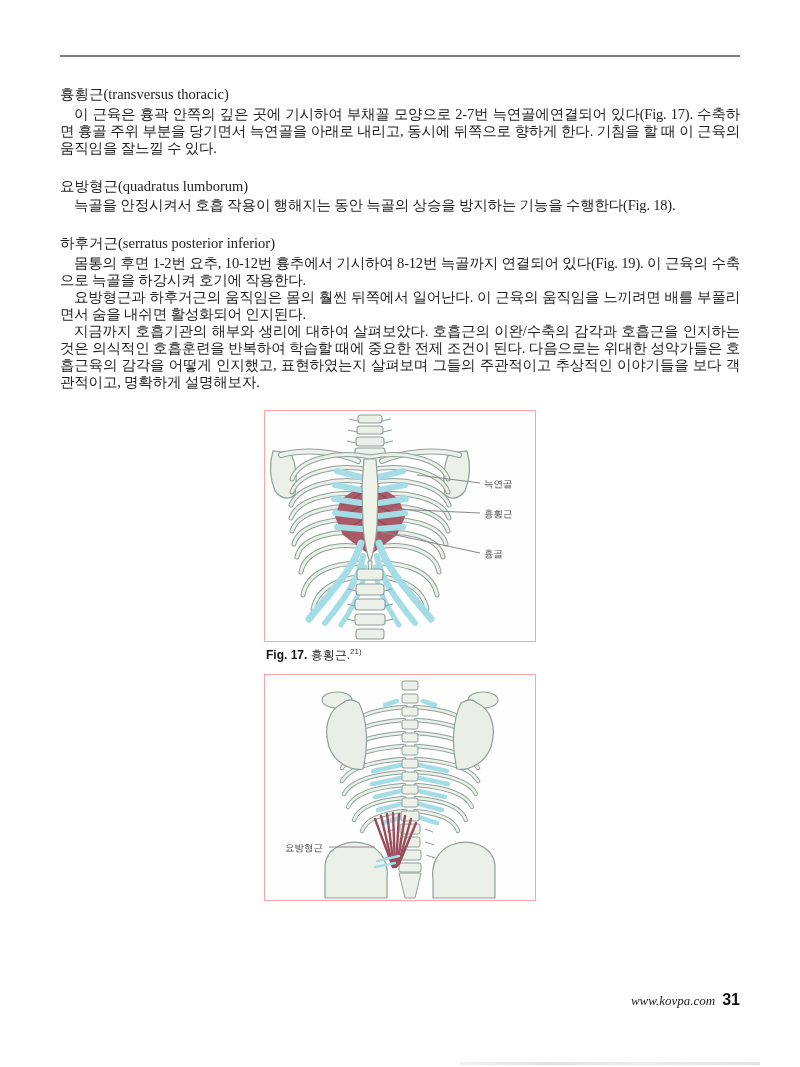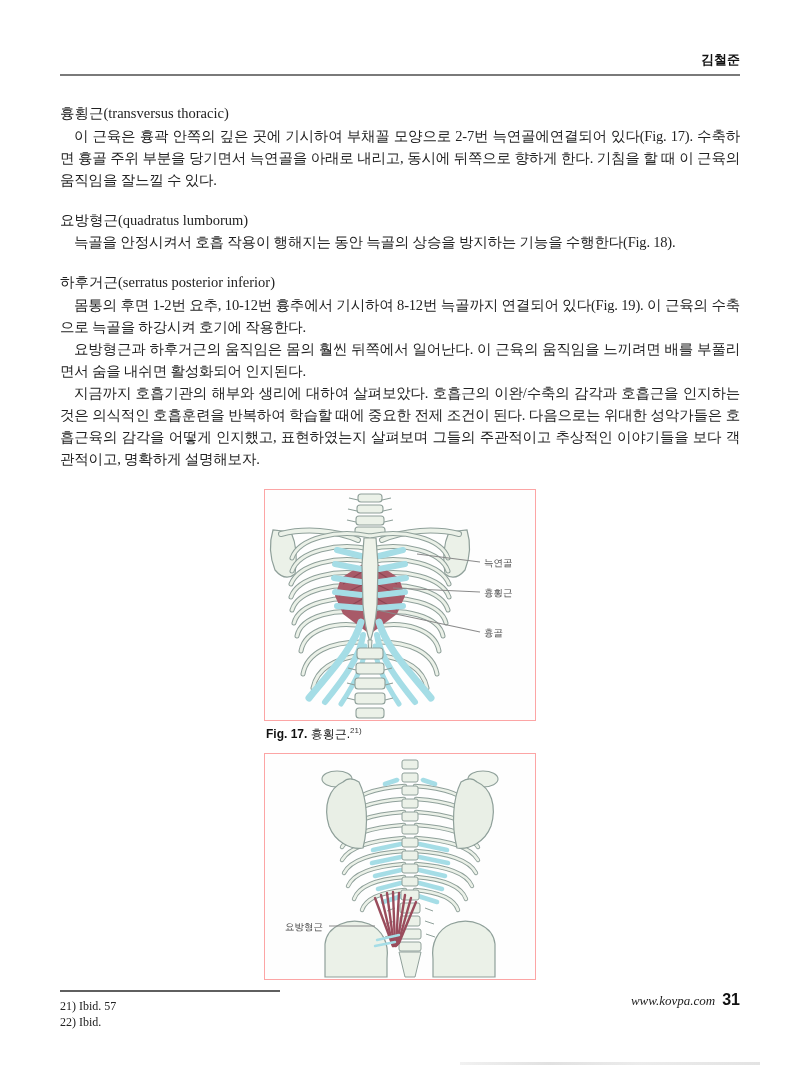--- a/index.html
+++ b/index.html
@@ -21,21 +21,21 @@
   }
   .head-rule{border:none;border-top:2px solid #7a7a7a;margin:5px 0 0 0;}
 
   
   .main{margin-top:27px;}
   .section{margin-bottom:19px;}
   .section h3{
     margin:0;font-size:14.5px;font-weight:400;line-height:21.5px;color:#222;
   }
   .section p{
-    margin:0;font-size:14.5px;line-height:22px;text-align:justify;
+    margin:0;font-size:14.5px;line-height:17px;text-align:justify;
     text-indent:14px;letter-spacing:-0.2px;color:#222;
   }
 
   
   .figures{margin-top:2px;}
   .figure-wrap{width:272px;margin:0 auto 10px auto;}
   .figure-box{
     width:270px;height:230px;border:1px solid #fca5a5;background:#fefefe;
   }
   .figure-box.second{height:225px;}
@@ -70,23 +70,20 @@
     background:linear-gradient(90deg,#eee,#d9d9d9 30%,#e7e7e7 60%,#dcdcdc);
     opacity:.8;
   }
   .ann-text{font-family:"Liberation Sans", sans-serif;font-size:9.5px;fill:#4a4a4a;}
 </style>
 </head>
 <body>
 
 <div class="page">
 
-  <div class="running-head">
-    <span class="author">김철준</span>
-  </div>
   <hr class="head-rule">
 
   <div class="main">
 
     <div class="section">
       <h3>흉횡근(transversus thoracic)</h3>
       <p>이 근육은 흉곽 안쪽의 깊은 곳에 기시하여 부채꼴 모양으로 2-7번 늑연골에연결되어 있다(Fig. 17). 수축하면 흉골 주위 부분을 당기면서 늑연골을 아래로 내리고, 동시에 뒤쪽으로 향하게 한다. 기침을 할 때 이 근육의 움직임을 잘느낄 수 있다.</p>
     </div>
 
     <div class="section">
@@ -334,24 +331,19 @@
             <path d="M110,192 L130,188"></path>
           </g>
 
           <path d="M64,172 L110,172" stroke="#8a8a8a" stroke-width="1.1"></path>
           <text class="ann-text" x="20" y="176">요방형근</text>
         </svg>
       </div>
     </div>
   </div>
 
-  <div class="footnotes">
-    <hr class="footnote-rule">
-    <div class="footnote">21) Ibid. 57</div>
-    <div class="footnote">22) Ibid.</div>
-  </div>
 
   <div class="page-footer">
     <span class="site">www.kovpa.com</span><span class="pageno">31</span>
   </div>
 
   <div class="scan-artifact"></div>
 </div>
 
 </body></html>

